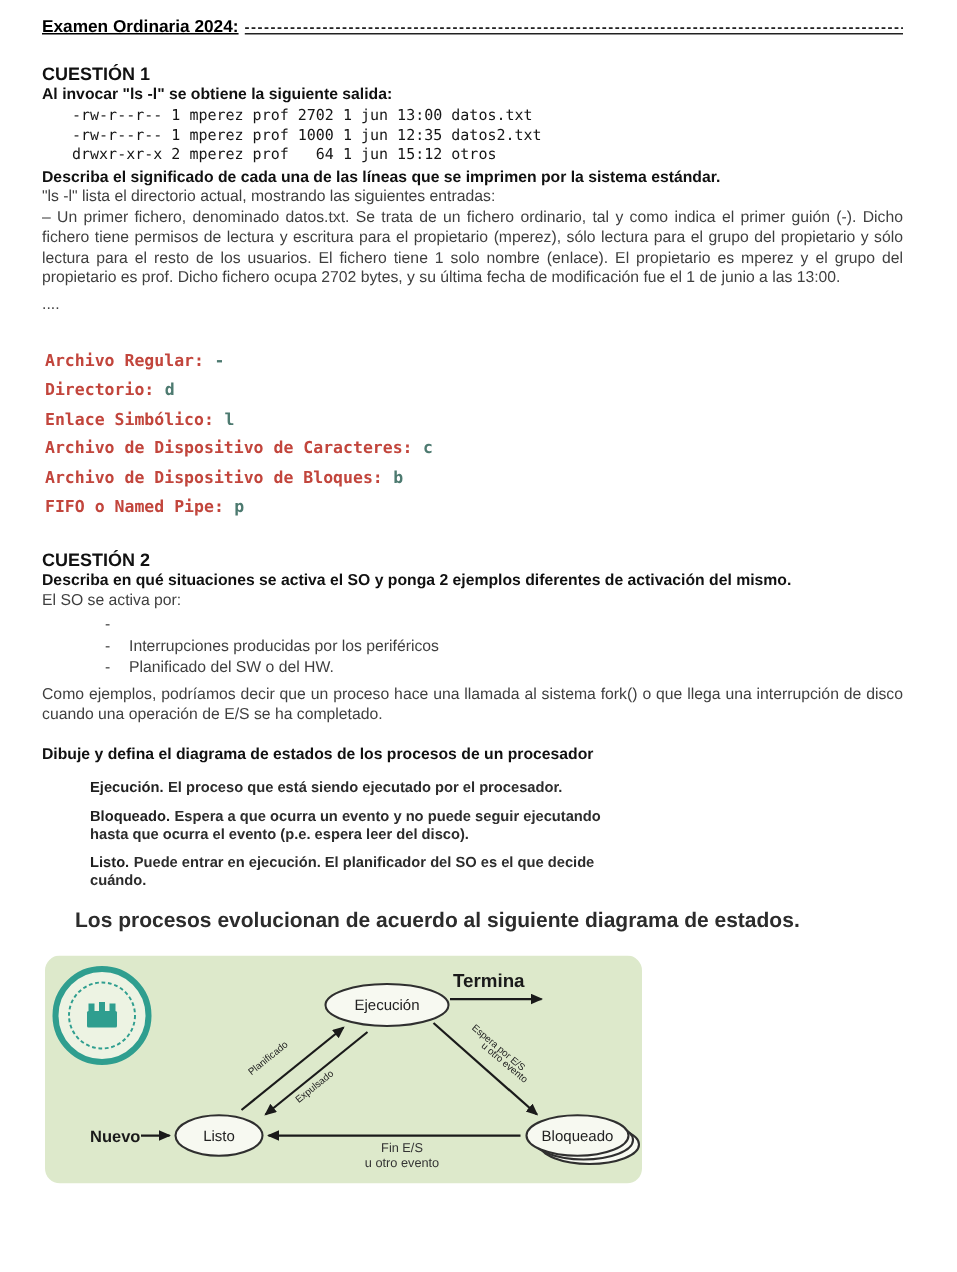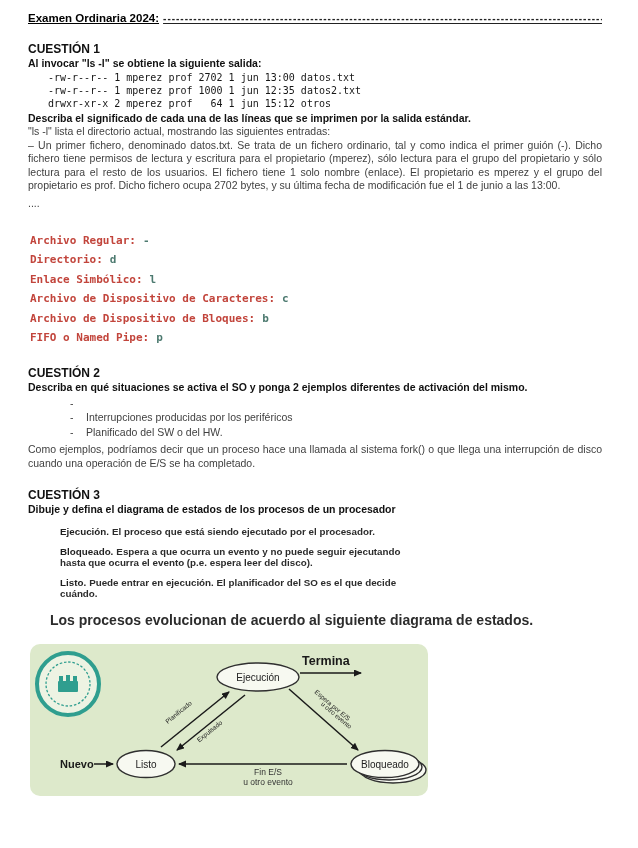--- a/index.html
+++ b/index.html
@@ -58,21 +58,21 @@
   </div>
 
   <section>
     <div class="h">CUESTIÓN 1</div>
     <div class="b">Al invocar "ls -l" se obtiene la siguiente salida:</div>
     <div class="ls-block">
       <div class="ls-line">-rw-r--r-- 1 mperez prof 2702 1 jun 13:00 datos.txt</div>
       <div class="ls-line">-rw-r--r-- 1 mperez prof 1000 1 jun 12:35 datos2.txt</div>
       <div class="ls-line">drwxr-xr-x 2 mperez prof   64 1 jun 15:12 otros</div>
     </div>
-    <div class="b">Describa el significado de cada una de las líneas que se imprimen por la salida estándar.</div>
+    <div class="b">Describa el significado de cada una de las líneas que se imprimen por la sistema estándar.</div>
     <div class="t">"ls -l" lista el directorio actual, mostrando las siguientes entradas:</div>
     <p class="t just">–   Un primer fichero, denominado datos.txt. Se trata de un fichero ordinario, tal y como indica el primer guión (-). Dicho fichero tiene permisos de lectura y escritura para el propietario (mperez), sólo lectura para el grupo del propietario y sólo lectura para el resto de los usuarios. El fichero tiene 1 solo nombre (enlace). El propietario es mperez y el grupo del propietario es prof. Dicho fichero ocupa 2702 bytes, y su última fecha de modificación fue el 1 de junio a las 13:00.</p>
     <div class="dots">....</div>
 
     <div class="code">
       <div class="code-line">
         <span class="cl">Archivo Regular:</span><span class="cv">-</span>
       </div>
       <div class="code-line">
         <span class="cl">Directorio:</span><span class="cv">d</span>
@@ -88,38 +88,38 @@
       </div>
       <div class="code-line">
         <span class="cl">FIFO o Named Pipe:</span><span class="cv">p</span>
       </div>
     </div>
   </section>
 
   <section style="margin-top:10px;">
     <div class="h">CUESTIÓN 2</div>
     <div class="b">Describa en qué situaciones se activa el SO y ponga 2 ejemplos diferentes de activación del mismo.</div>
+    <div class="t">El SO se activa por:</div>
     <div class="bullets">
       <div class="bullet">
         <span class="dash">-</span>
       </div>
       <div class="bullet">
         <span class="dash">-</span>
         <span>Interrupciones producidas por los periféricos</span>
       </div>
       <div class="bullet">
         <span class="dash">-</span>
         <span>Planificado del SW o del HW.</span>
       </div>
     </div>
     <p class="t just">Como ejemplos, podríamos decir que un proceso hace una llamada al sistema fork() o que llega una interrupción de disco cuando una operación de E/S se ha completado.</p>
   </section>
 
   <section style="margin-top:12px;">
-    <div class="h">CUESTIÓN 3</div>
     <div class="b">Dibuje y defina el diagrama de estados de los procesos de un procesador</div>
 
     <div class="defs">
       <p class="def">
         <span class="term">Ejecución.</span><span>El proceso que está siendo ejecutado por el procesador.</span>
       </p>
       <p class="def">
         <span class="term">Bloqueado.</span><span>Espera a que ocurra un evento y no puede seguir ejecutando hasta que ocurra el evento (p.e. espera leer del disco).</span>
       </p>
       <p class="def">

